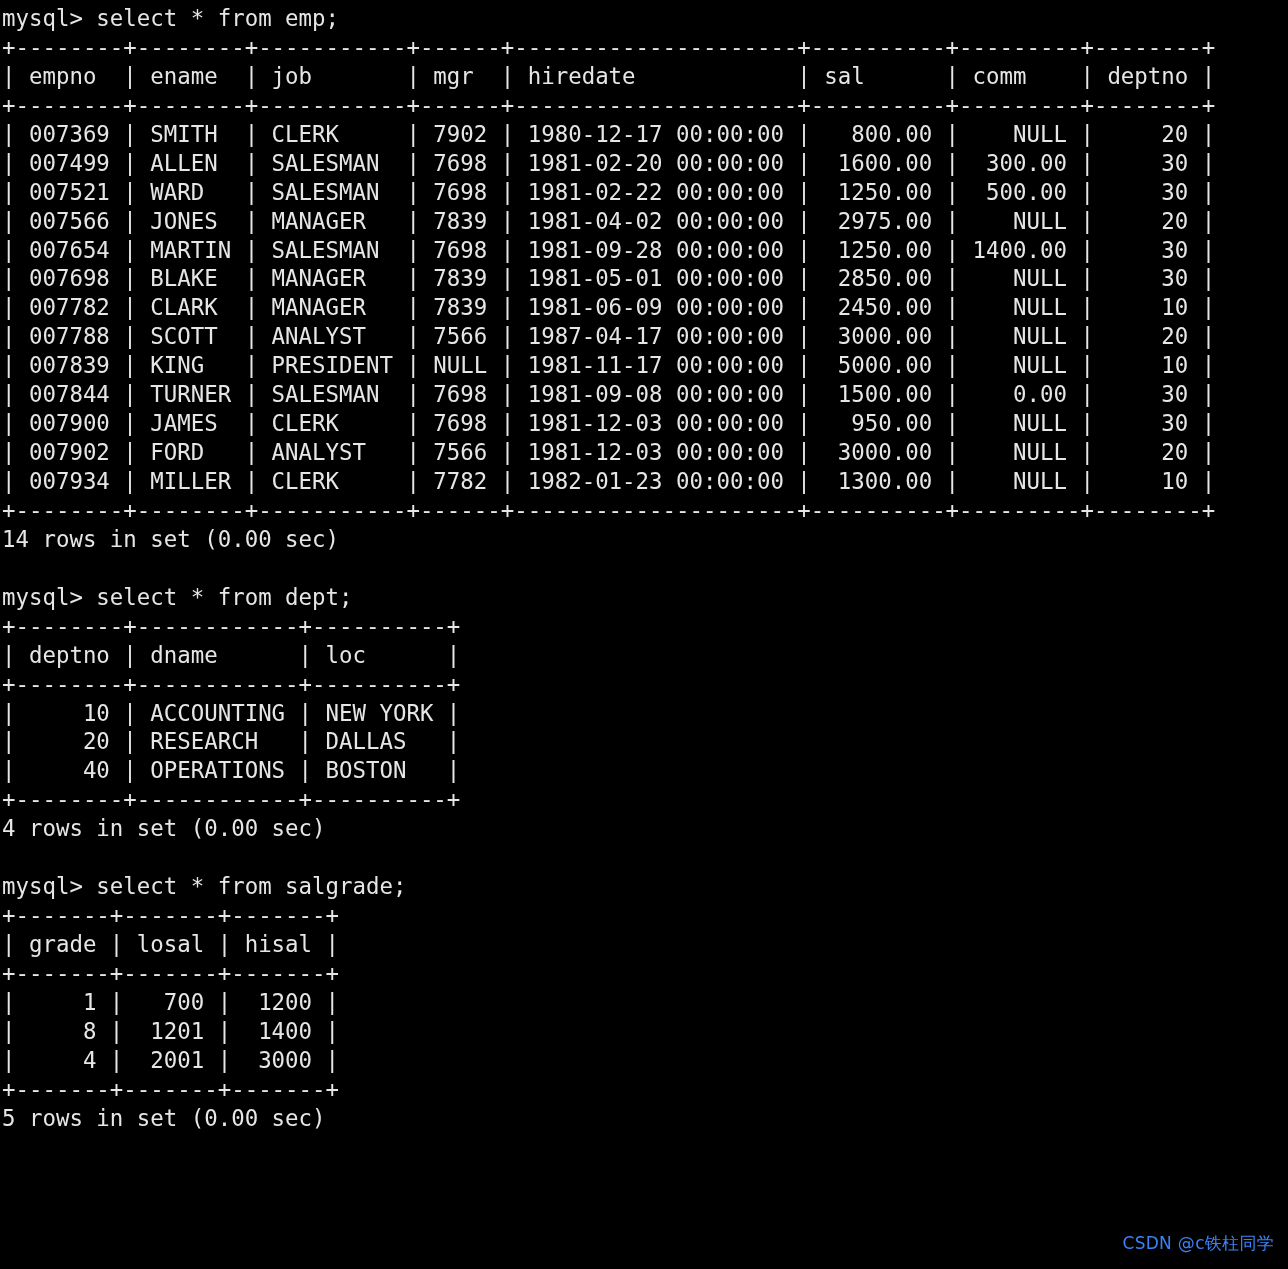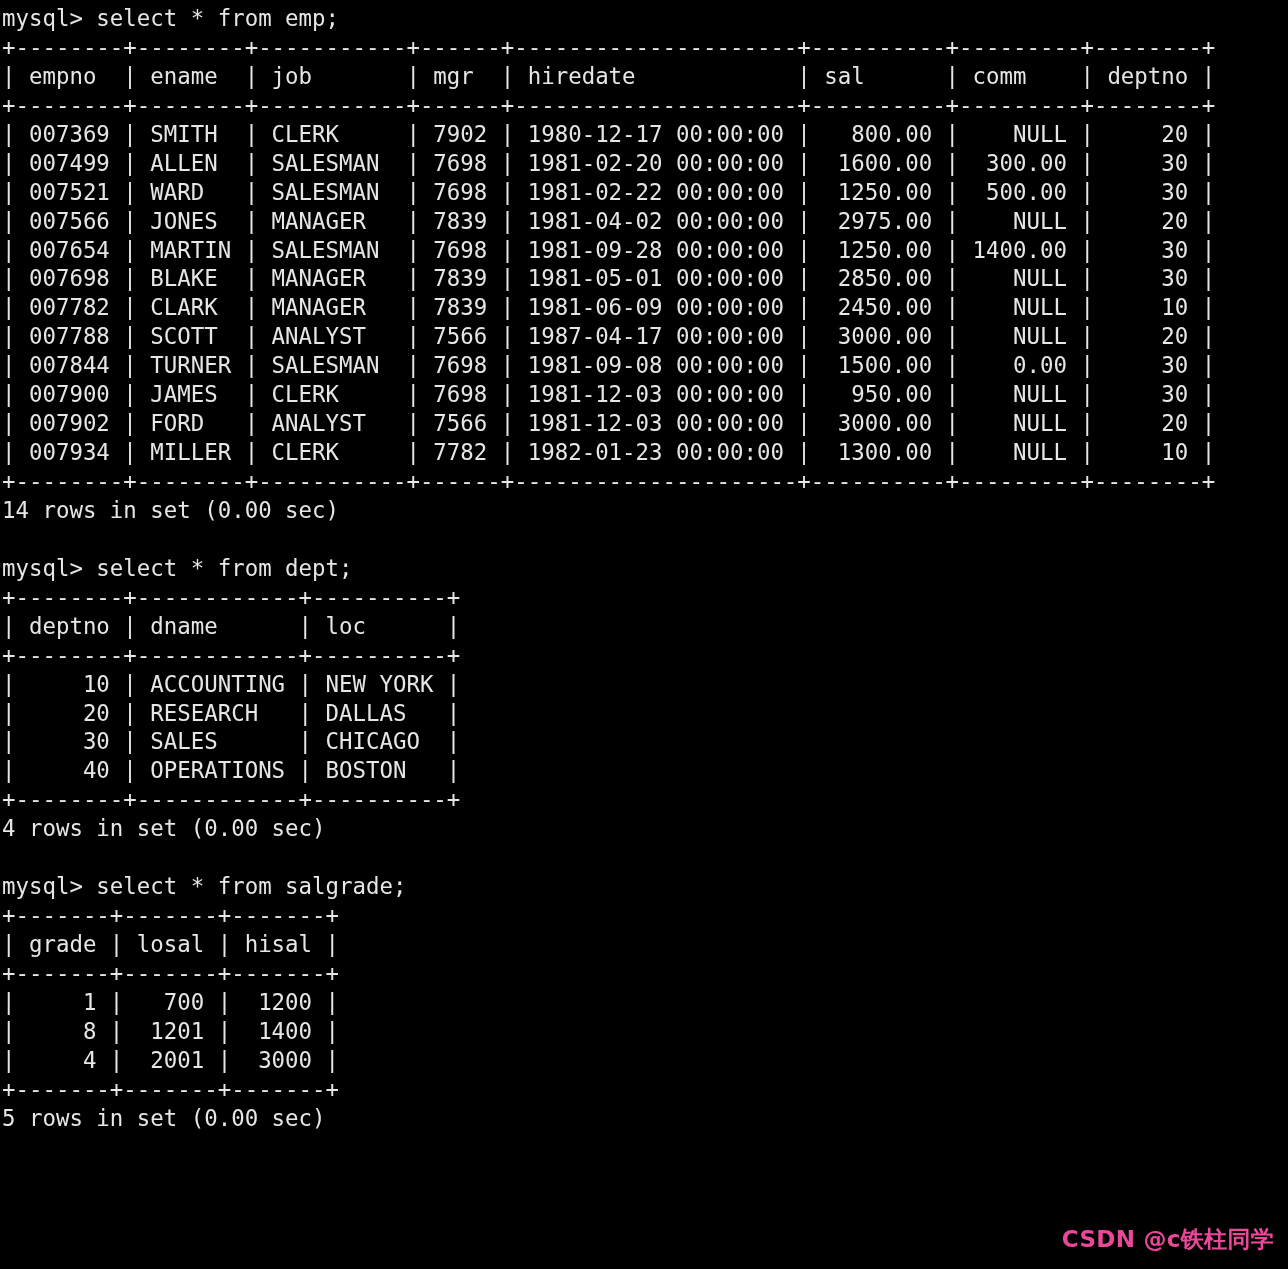--- a/index.html
+++ b/index.html
@@ -35,58 +35,57 @@
   #screen {
     position: absolute;
     left: 2px;
     top: 4px;
   }
   .watermark {
     position: absolute;
     right: 14px;
     bottom: 14px;
     font-family: "DejaVu Sans", sans-serif;
-    font-size: 23px;
-    color: #ec4899;
+    font-size: 17px;
+    color: #3b82f6;
     white-space: pre;
     letter-spacing: 0.3px;
-    font-weight: bold;
   }
 </style>
 </head>
 <body>
 
 <div id="terminal">
   <div id="screen">
       <div class="term-line">mysql&gt; select * from emp;</div>
       <div class="term-line">+--------+--------+-----------+------+---------------------+----------+---------+--------+</div>
       <div class="term-line">| empno  | ename  | job       | mgr  | hiredate            | sal      | comm    | deptno |</div>
       <div class="term-line">+--------+--------+-----------+------+---------------------+----------+---------+--------+</div>
       <div class="term-line">| 007369 | SMITH  | CLERK     | 7902 | 1980-12-17 00:00:00 |   800.00 |    NULL |     20 |</div>
       <div class="term-line">| 007499 | ALLEN  | SALESMAN  | 7698 | 1981-02-20 00:00:00 |  1600.00 |  300.00 |     30 |</div>
       <div class="term-line">| 007521 | WARD   | SALESMAN  | 7698 | 1981-02-22 00:00:00 |  1250.00 |  500.00 |     30 |</div>
       <div class="term-line">| 007566 | JONES  | MANAGER   | 7839 | 1981-04-02 00:00:00 |  2975.00 |    NULL |     20 |</div>
       <div class="term-line">| 007654 | MARTIN | SALESMAN  | 7698 | 1981-09-28 00:00:00 |  1250.00 | 1400.00 |     30 |</div>
       <div class="term-line">| 007698 | BLAKE  | MANAGER   | 7839 | 1981-05-01 00:00:00 |  2850.00 |    NULL |     30 |</div>
       <div class="term-line">| 007782 | CLARK  | MANAGER   | 7839 | 1981-06-09 00:00:00 |  2450.00 |    NULL |     10 |</div>
       <div class="term-line">| 007788 | SCOTT  | ANALYST   | 7566 | 1987-04-17 00:00:00 |  3000.00 |    NULL |     20 |</div>
+      <div class="term-line">| 007839 | KING   | PRESIDENT | NULL | 1981-11-17 00:00:00 |  5000.00 |    NULL |     10 |</div>
       <div class="term-line">| 007844 | TURNER | SALESMAN  | 7698 | 1981-09-08 00:00:00 |  1500.00 |    0.00 |     30 |</div>
       <div class="term-line">| 007900 | JAMES  | CLERK     | 7698 | 1981-12-03 00:00:00 |   950.00 |    NULL |     30 |</div>
       <div class="term-line">| 007902 | FORD   | ANALYST   | 7566 | 1981-12-03 00:00:00 |  3000.00 |    NULL |     20 |</div>
       <div class="term-line">| 007934 | MILLER | CLERK     | 7782 | 1982-01-23 00:00:00 |  1300.00 |    NULL |     10 |</div>
       <div class="term-line">+--------+--------+-----------+------+---------------------+----------+---------+--------+</div>
       <div class="term-line">14 rows in set (0.00 sec)</div>
       <div class="term-line"></div>
       <div class="term-line">mysql&gt; select * from dept;</div>
       <div class="term-line">+--------+------------+----------+</div>
       <div class="term-line">| deptno | dname      | loc      |</div>
       <div class="term-line">+--------+------------+----------+</div>
       <div class="term-line">|     10 | ACCOUNTING | NEW YORK |</div>
       <div class="term-line">|     20 | RESEARCH   | DALLAS   |</div>
-      <div class="term-line">|     30 | SALES      | CHICAGO  |</div>
       <div class="term-line">|     40 | OPERATIONS | BOSTON   |</div>
       <div class="term-line">+--------+------------+----------+</div>
       <div class="term-line">4 rows in set (0.00 sec)</div>
       <div class="term-line"></div>
       <div class="term-line">mysql&gt; select * from salgrade;</div>
       <div class="term-line">+-------+-------+-------+</div>
       <div class="term-line">| grade | losal | hisal |</div>
       <div class="term-line">+-------+-------+-------+</div>
       <div class="term-line">|     1 |   700 |  1200 |</div>
       <div class="term-line">|     8 |  1201 |  1400 |</div>

